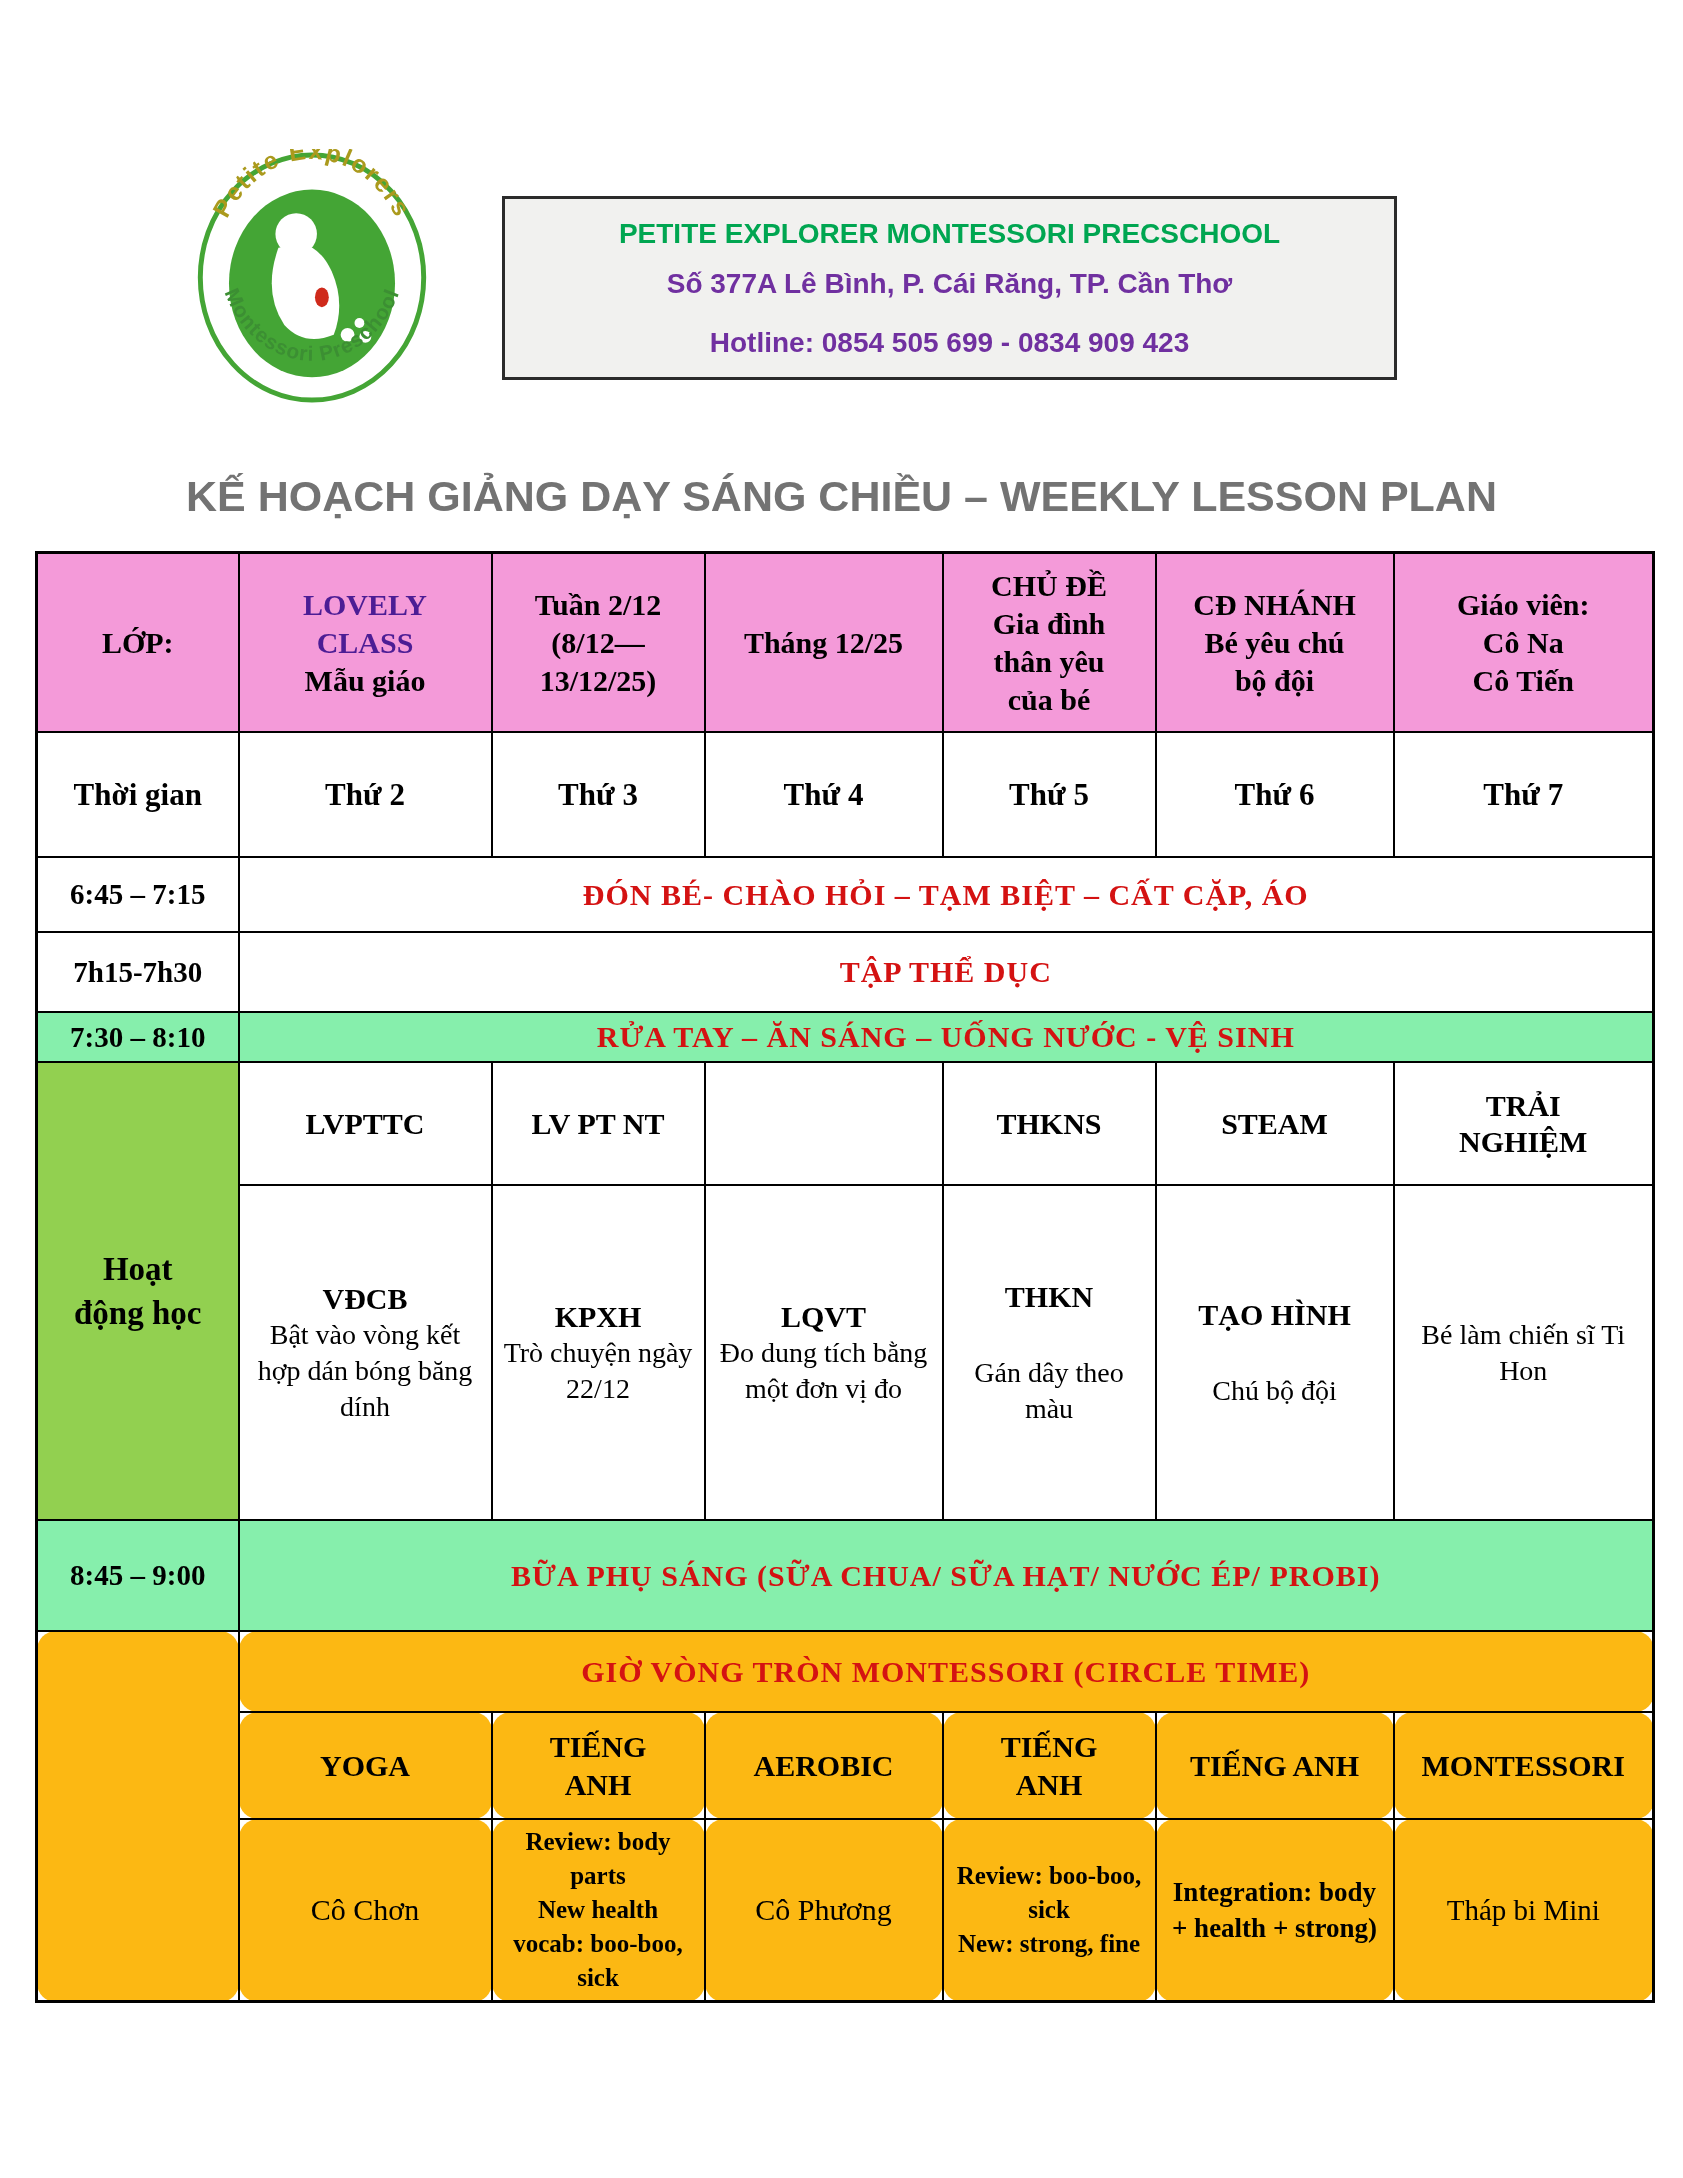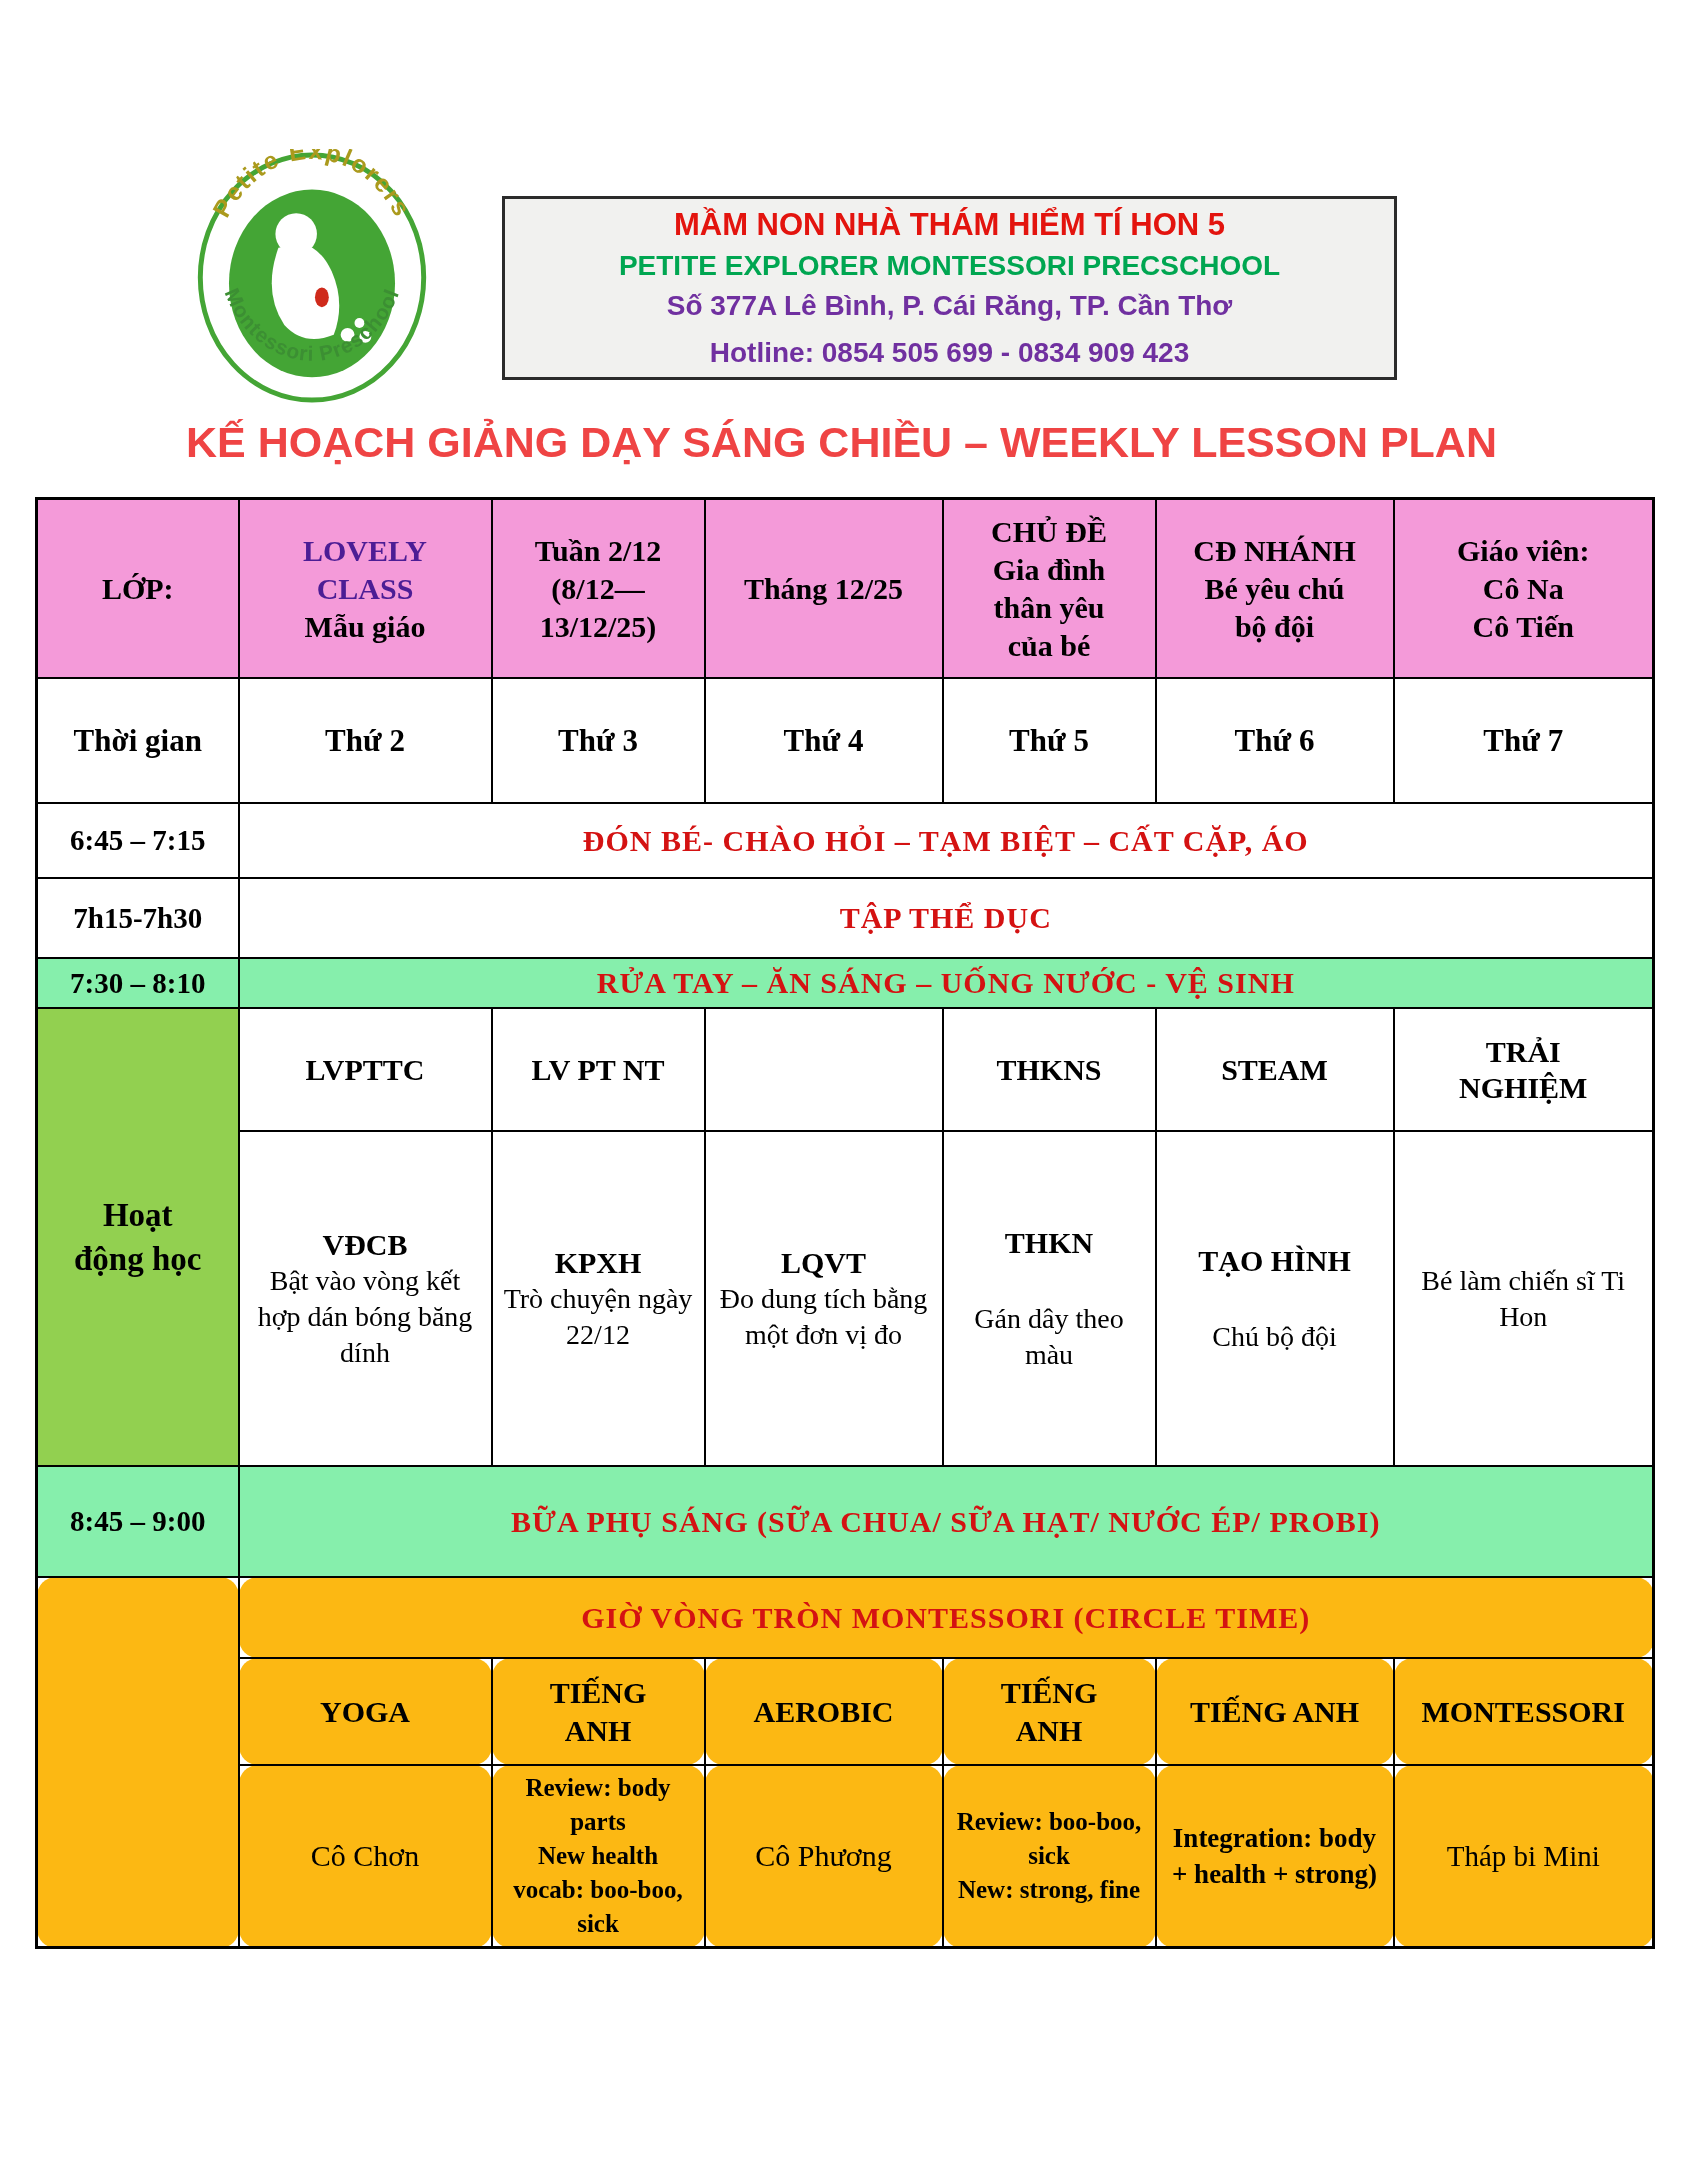--- a/index.html
+++ b/index.html
@@ -13,21 +13,21 @@
     position:absolute;left:502px;top:196px;width:895px;height:184px;
     background:#f1f1ef;border:3px solid #2b2b2b;box-sizing:border-box;
     display:flex;flex-direction:column;justify-content:space-evenly;align-items:center;
     font-family:"Liberation Sans","DejaVu Sans",sans-serif;font-weight:bold;text-align:center;
   }
   .sb-1{color:#e3140e;font-size:31px;letter-spacing:0px;}
   .sb-2{color:#00a651;font-size:28px;}
   .sb-3{color:#7030a0;font-size:28px;}
   .sb-4{color:#7030a0;font-size:28px;margin-top:8px;}
   .doc-title{
-    margin:22px 0 0 0;text-align:center;color:#ef4444;font-size:43px;font-weight:bold;
+    margin:76px 0 0 0;text-align:center;color:#737373;font-size:43px;font-weight:bold;
     font-family:"Liberation Sans","DejaVu Sans",sans-serif;letter-spacing:0px;
   }
   table.plan{
     margin:30px 0 0 35px;width:1617px;border-collapse:collapse;table-layout:fixed;
     border:3px solid #000;
   }
   table.plan td{border:2px solid #000;padding:4px 8px;vertical-align:middle;text-align:center;overflow:hidden;}
   
   .c0{width:202px}.c1{width:253px}.c2{width:213px}.c3{width:238px}.c4{width:213px}.c5{width:238px}.c6{width:260px}
   
@@ -92,21 +92,20 @@
         <circle cx="156" cy="188" r="7" fill="#ffffff"></circle>
         <circle cx="168" cy="176" r="5" fill="#ffffff"></circle>
         <circle cx="174" cy="190" r="6" fill="#ffffff"></circle>
       </g>
       <text font-family="Liberation Sans, sans-serif" font-size="21" font-weight="bold" fill="#3c8f33" letter-spacing="1">
         <textPath href="#arcBottom" startOffset="50%" text-anchor="middle">Montessori Preschool</textPath>
       </text>
     </svg>
 
     <div class="school-box">
-      <div class="sb-1">MẦM NON NHÀ THÁM HIỂM TÍ HON 5</div>
       <div class="sb-2">PETITE EXPLORER MONTESSORI PRECSCHOOL</div>
       <div class="sb-3">Số 377A Lê Bình, P. Cái Răng, TP. Cần Thơ</div>
       <div class="sb-4">Hotline: 0854 505 699 - 0834 909 423</div>
     </div>
   </div>
 
   <h1 class="doc-title">KẾ HOẠCH GIẢNG DẠY SÁNG CHIỀU – WEEKLY LESSON PLAN</h1>
 
   <table class="plan">
     <colgroup>

